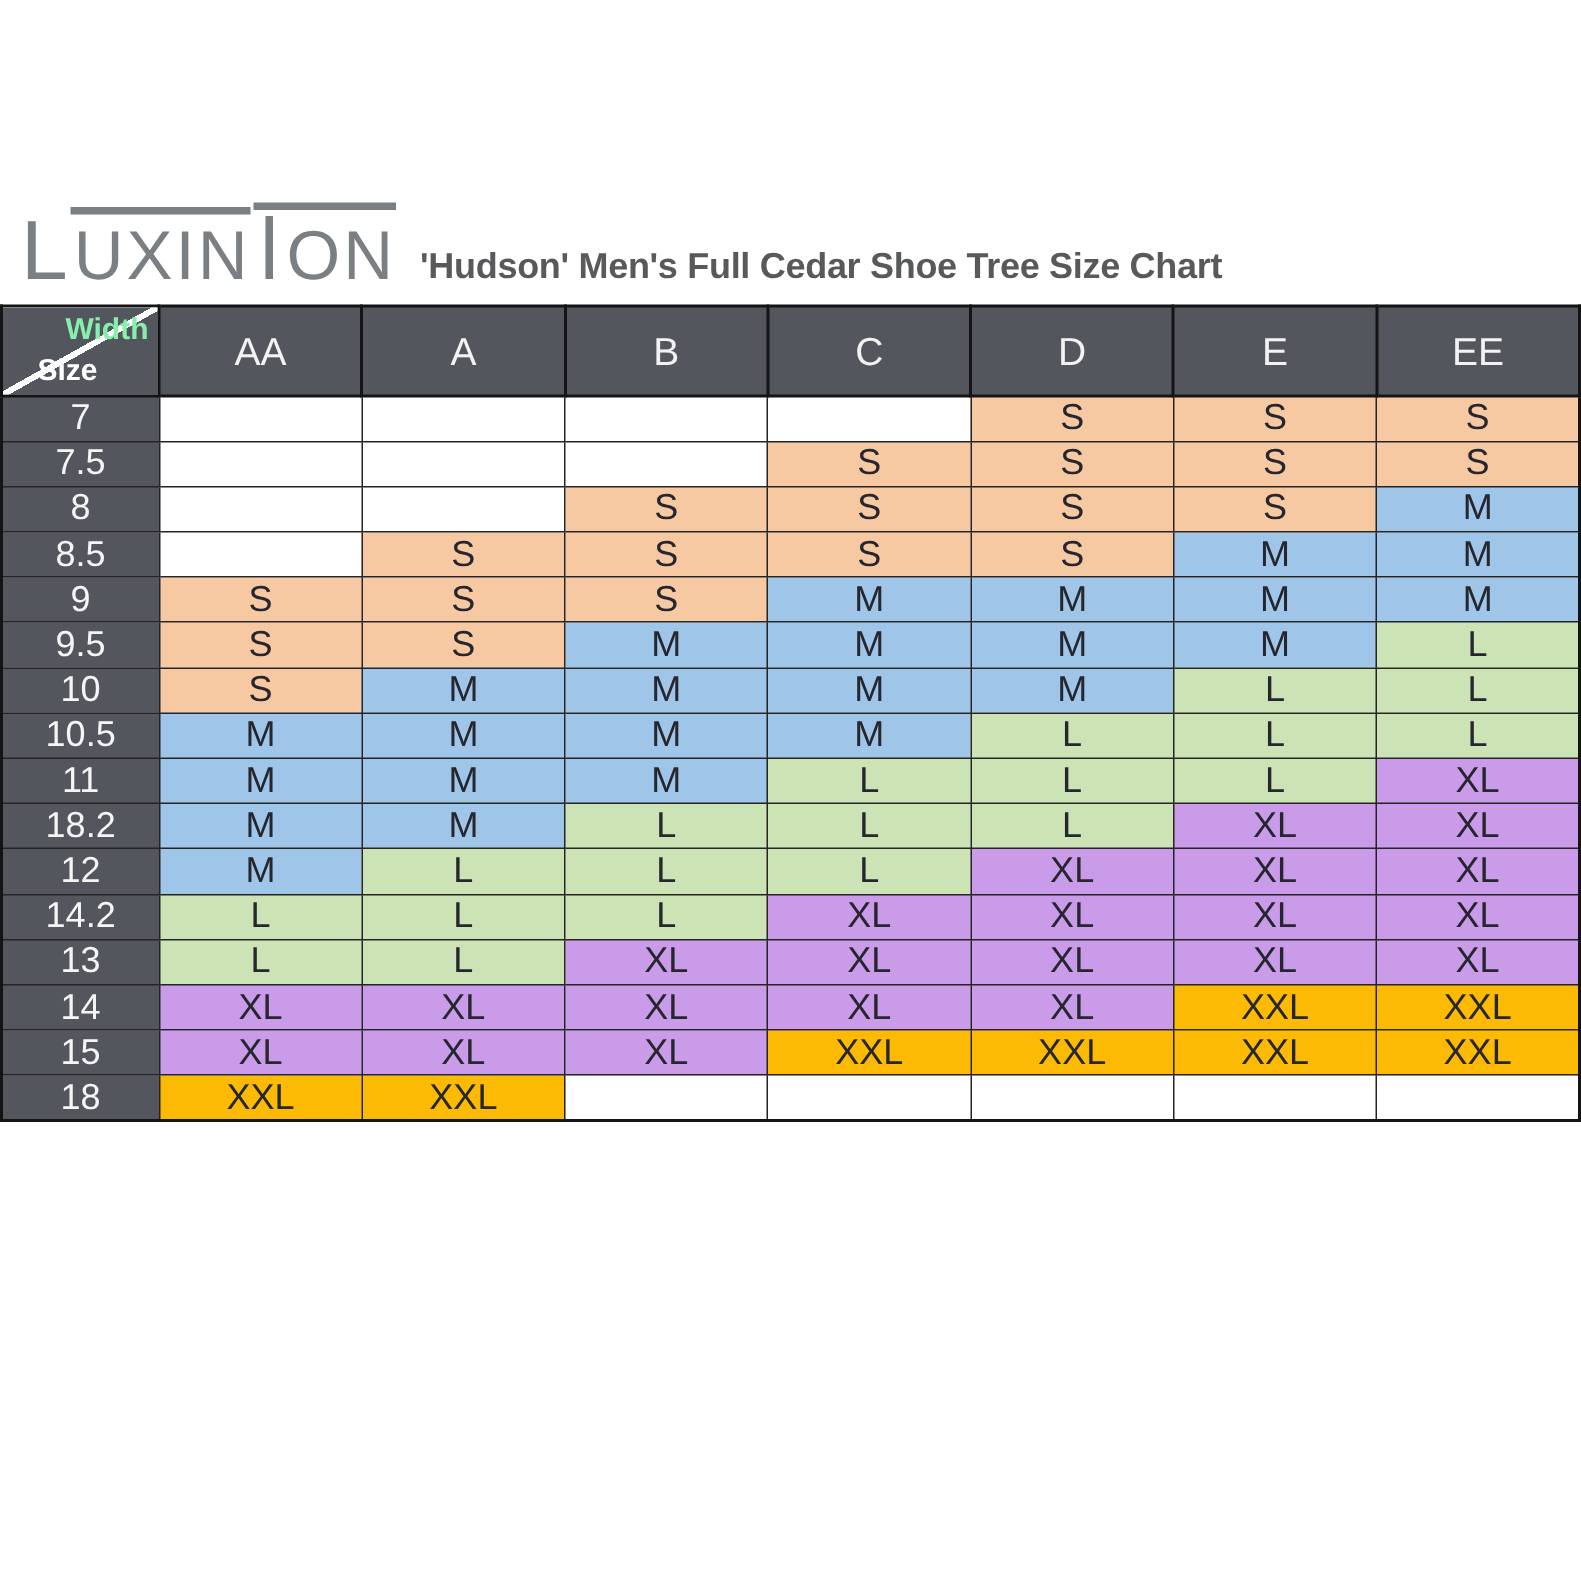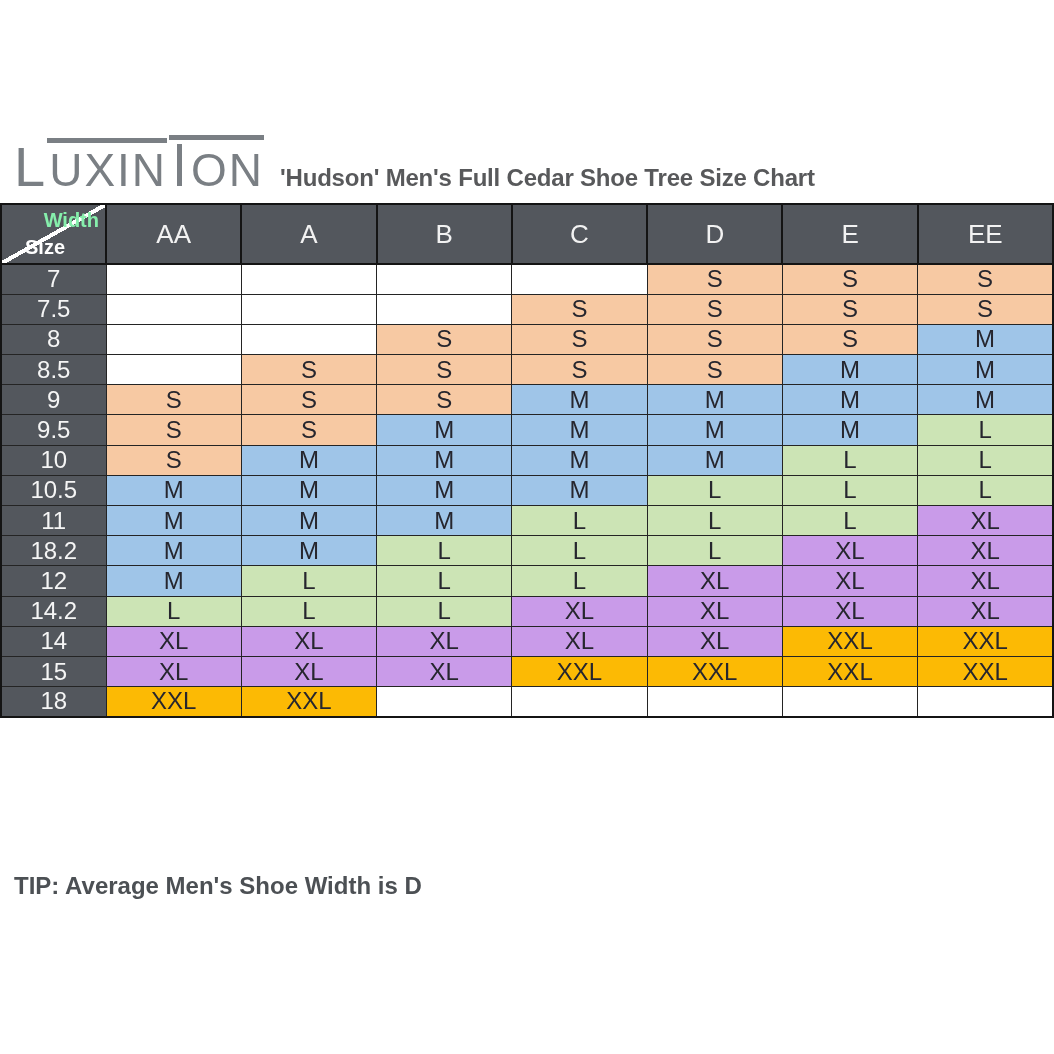--- a/index.html
+++ b/index.html
@@ -239,20 +239,30 @@
           <td class="rowlab">14.2</td>
           <td style="background: rgb(204, 228, 181);">L</td>
           <td style="background: rgb(204, 228, 181);">L</td>
           <td style="background: rgb(204, 228, 181);">L</td>
           <td style="background: rgb(201, 155, 233);">XL</td>
           <td style="background: rgb(201, 155, 233);">XL</td>
           <td style="background: rgb(201, 155, 233);">XL</td>
           <td style="background: rgb(201, 155, 233);">XL</td>
         </tr>
         <tr>
+          <td class="rowlab">13</td>
+          <td style="background: rgb(204, 228, 181);">L</td>
+          <td style="background: rgb(204, 228, 181);">L</td>
+          <td style="background: rgb(201, 155, 233);">XL</td>
+          <td style="background: rgb(201, 155, 233);">XL</td>
+          <td style="background: rgb(201, 155, 233);">XL</td>
+          <td style="background: rgb(201, 155, 233);">XL</td>
+          <td style="background: rgb(201, 155, 233);">XL</td>
+        </tr>
+        <tr>
           <td class="rowlab">14</td>
           <td style="background: rgb(201, 155, 233);">XL</td>
           <td style="background: rgb(201, 155, 233);">XL</td>
           <td style="background: rgb(201, 155, 233);">XL</td>
           <td style="background: rgb(201, 155, 233);">XL</td>
           <td style="background: rgb(201, 155, 233);">XL</td>
           <td style="background: rgb(252, 186, 4);">XXL</td>
           <td style="background: rgb(252, 186, 4);">XXL</td>
         </tr>
         <tr>
@@ -271,15 +281,14 @@
           <td style="background: rgb(252, 186, 4);">XXL</td>
           <td></td>
           <td></td>
           <td></td>
           <td></td>
           <td></td>
         </tr>
       </tbody>
   </table>
 
-  <div class="tip">TIP: Average Men's Shoe Width is D</div>
 
 </div>
 
 </body></html>

